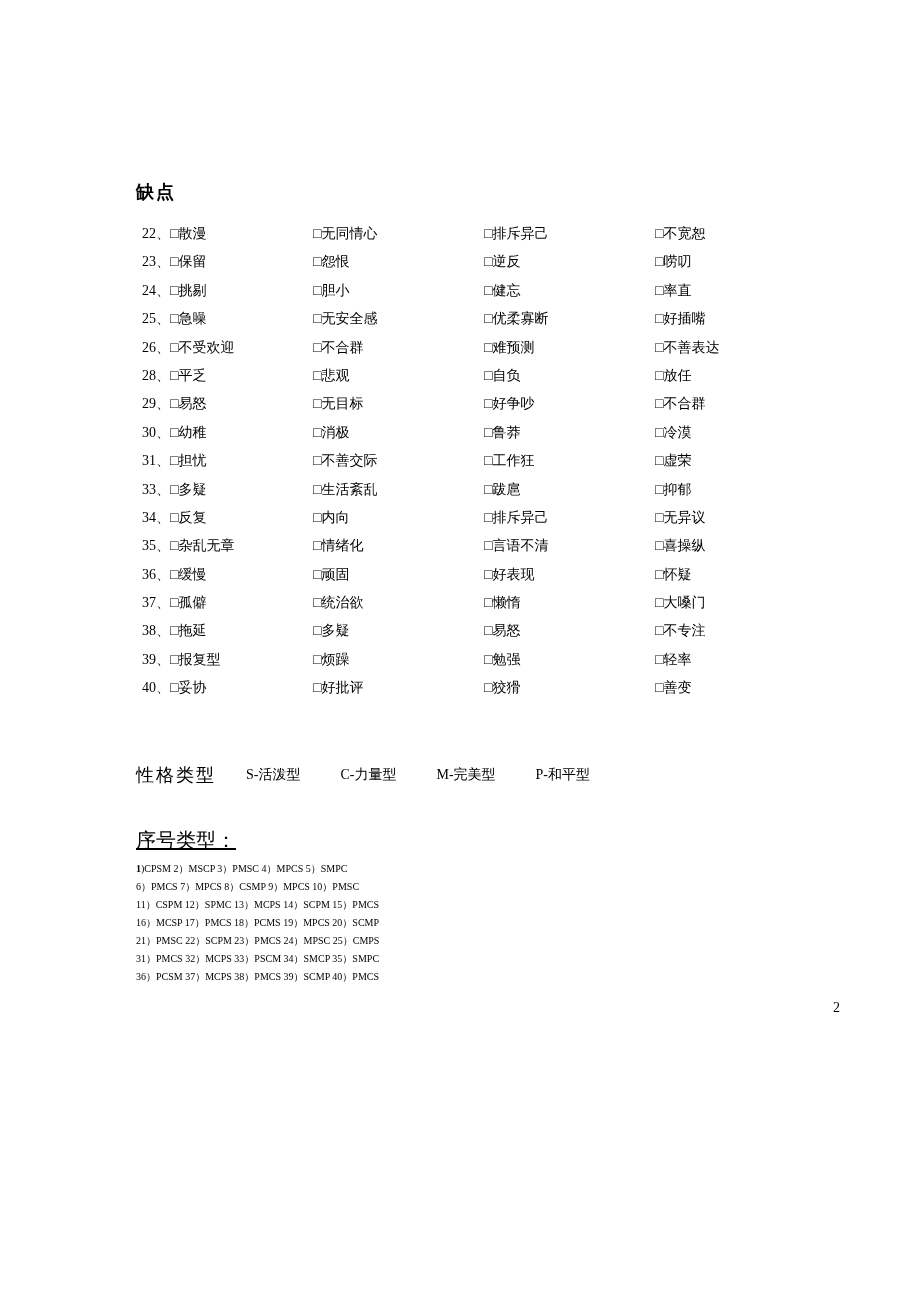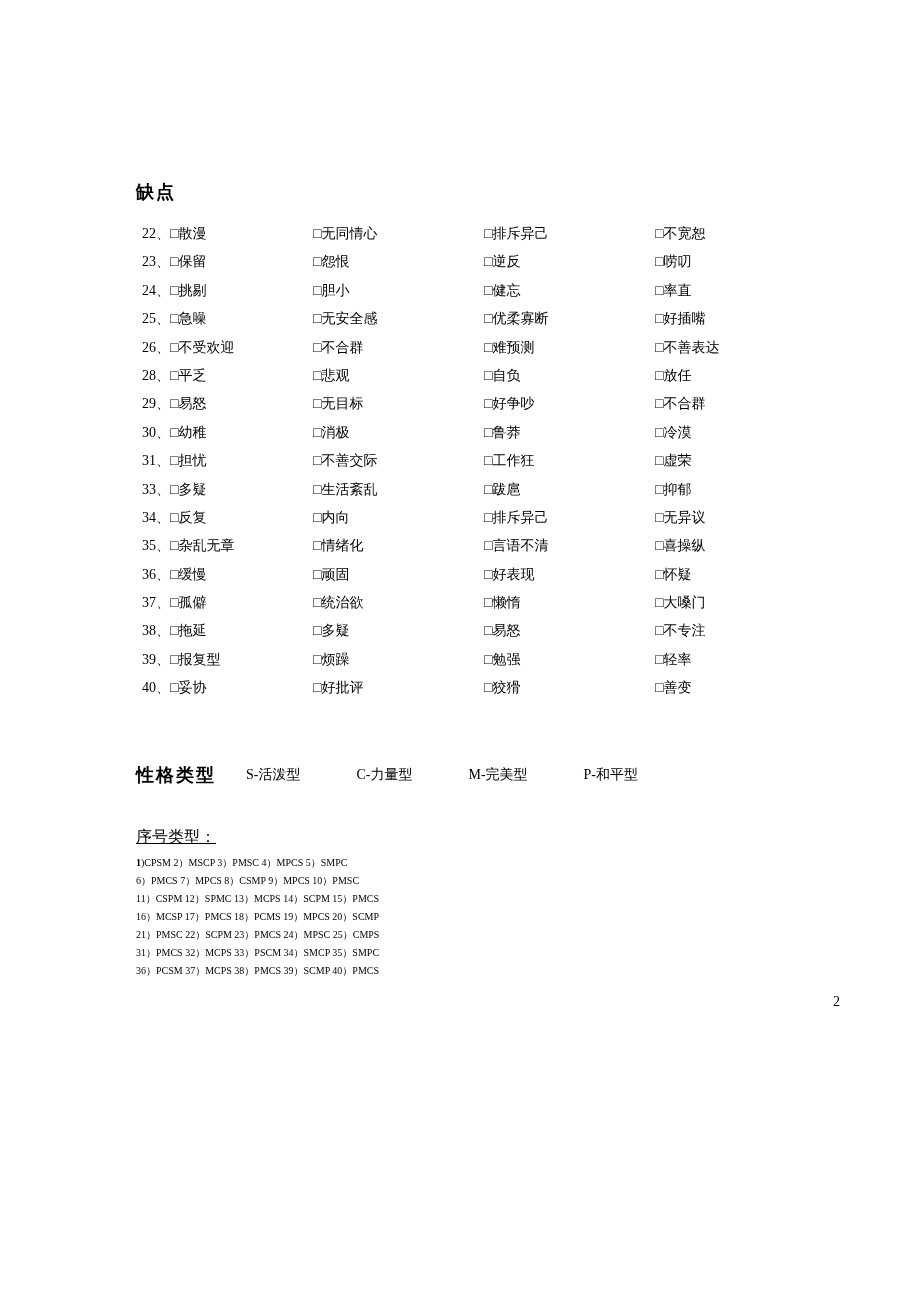--- a/index.html
+++ b/index.html
@@ -53,38 +53,38 @@
     .personality-section {
       margin-top: 60px;
       margin-bottom: 40px;
       display: flex;
       align-items: center;
       gap: 30px;
     }
 
     .personality-title {
       font-size: 18px;
-      font-weight: bold;
+      font-weight: normal;
       letter-spacing: 2px;
       white-space: nowrap;
       text-align: center;
     }
 
     .personality-types {
       display: flex;
-      gap: 56px;
+      gap: 40px;
       font-size: 14px;
     }
 
     .sequence-section {
       margin-top: 20px;
     }
 
     .sequence-title {
-      font-size: 16px;
+      font-size: 20px;
       margin-bottom: 6px;
       text-decoration: underline;
     }
 
     .sequence-content {
       font-size: 10px;
       line-height: 1.8;
     }
 
     .sequence-content span.bold {

